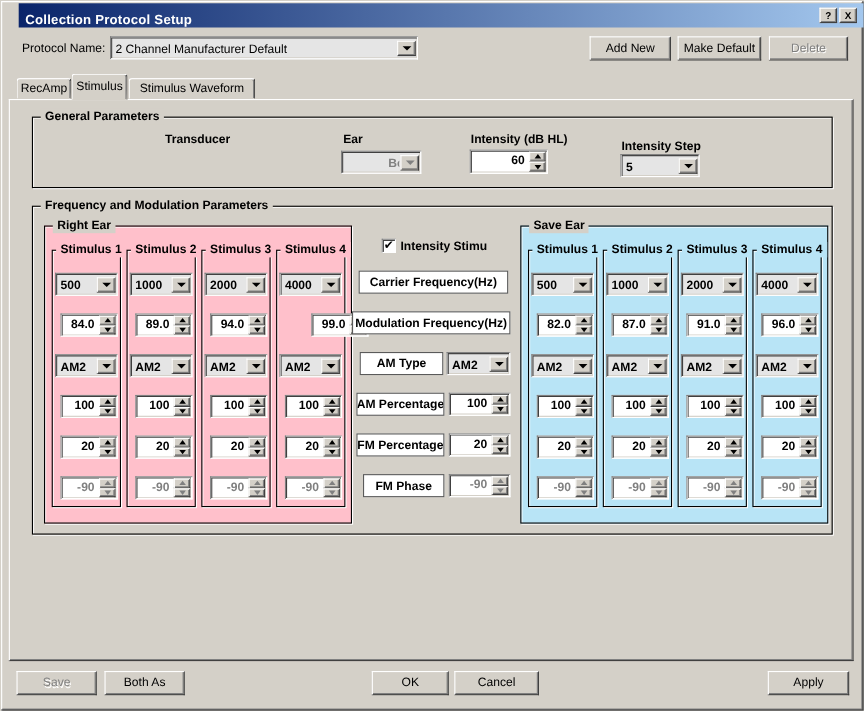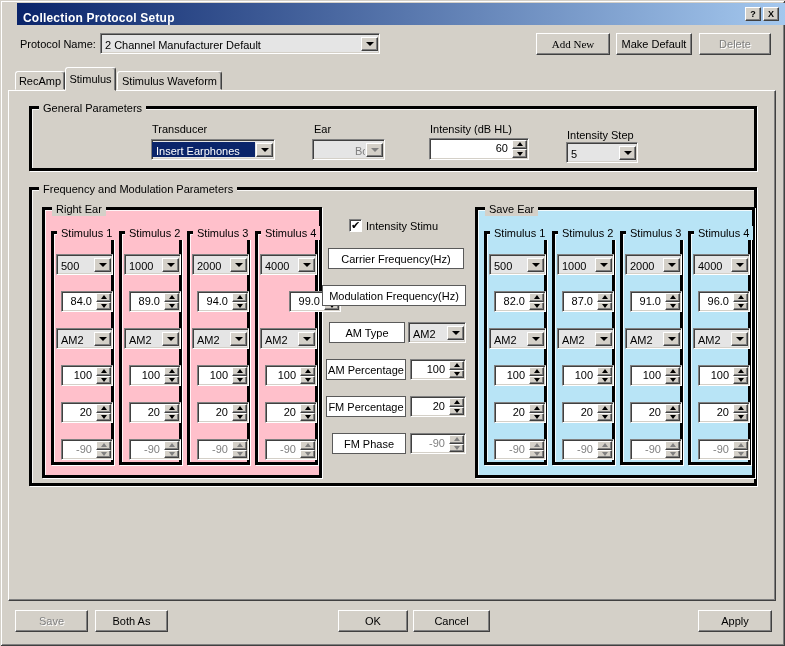--- a/index.html
+++ b/index.html
@@ -52,22 +52,23 @@
   .page {
     position: absolute; left: 8px; top: 90px; width: 768px; height: 511px;
     background:#d4d0c8; z-index: 2;
     border:1px solid; border-color:#fff #404040 #404040 #fff;
     box-shadow: inset -1px -1px 0 #808080, inset 1px 1px 0 #d4d0c8;
   }
 
   
   .groupbox {
     position: absolute;
-    border: 3px solid #000000;
+    border: 1px solid #000000;
     box-shadow: 1px 1px 0 #ffffff, inset 1px 1px 0 rgba(255,255,255,.8);
+    font-weight: bold;
   }
   .gb-label {
     position: absolute; top: -8px; left: 7px; padding: 0 4px;
     background: #d4d0c8; line-height: 14px; white-space: nowrap;
   }
 
   
   .combo {
     position: absolute; display: flex; background: #e5e5e5;
     border:1px solid; border-color:#808080 #ffffff #ffffff #808080;
@@ -138,51 +139,45 @@
   <div class="tb-btn" style="right:24px;">?</div>
   <div class="tb-btn" style="right:6px;">X</div>
 
   <span class="static-label" style="left:20px; top:38px;">Protocol Name:</span>
   <div class="combo" style="left:100px; top:33px; width:280px; height:21px;">
     <span class="combo-val">2 Channel Manufacturer Default</span>
     <span class="combo-btn">
         <i class="arr-dn"></i>
       </span>
   </div>
-  <div class="btn" style="left:536px; top:33px; width:74px;font-family:Liberation Serif, serif;">Add New</div>
+  <div class="btn" style="left:536px; top:33px; width:74px;">Add New</div>
   <div class="btn" style="left:616px; top:33px; width:76px;">Make Default</div>
   <div class="btn disabled" style="left:699px; top:33px; width:72px;">Delete</div>
 
   <div class="tab" style="left:15px; top:71px; width:50px; height:19px;">RecAmp</div>
   <div class="tab selected" style="left:65px; top:67px; width:51px; height:24px;">Stimulus</div>
-  <div class="tab" style="left:117px; top:71px; width:105px; height:19px;">Stimulus Waveform</div>
+  <div class="tab" style="left:117px; top:71px; width:115px; height:19px;">Stimulus Waveform</div>
 
   <div class="page">
 
     <div class="groupbox" style="left:20px; top:15px; width:728px; height:65px;">
       <span class="gb-label">General Parameters</span>
 
       <span class="static-label" style="left:120px; top:14px;">Transducer</span>
-      <div class="combo" style="left:119px; top:30px; width:124px; height:21px;">
-        <span class="combo-val sel">Insert Earphones</span>
-        <span class="combo-btn">
-            <i class="arr-dn"></i>
-          </span>
-      </div>
 
       <span class="static-label" style="left:282px; top:14px;">Ear</span>
       <div class="combo disabled" style="left:280px; top:30px; width:73px; height:21px;padding-left:38px;">
         <span class="combo-val">Both</span>
         <span class="combo-btn">
             <i class="arr-dn"></i>
           </span>
       </div>
 
       <span class="static-label" style="left:398px; top:14px;">Intensity (dB HL)</span>
-      <div class="spin" style="left:397px; top:29px; width:100px; height:22px;">
+      <div class="spin" style="left:397px; top:29px; width:71px; height:22px;">
         <span class="spin-val">60</span>
         <span class="spin-btns">
             <span class="sb">
               <i class="tri-up"></i>
             </span>
             <span class="sb">
               <i class="tri-dn"></i>
             </span>
           </span>
       </div>

